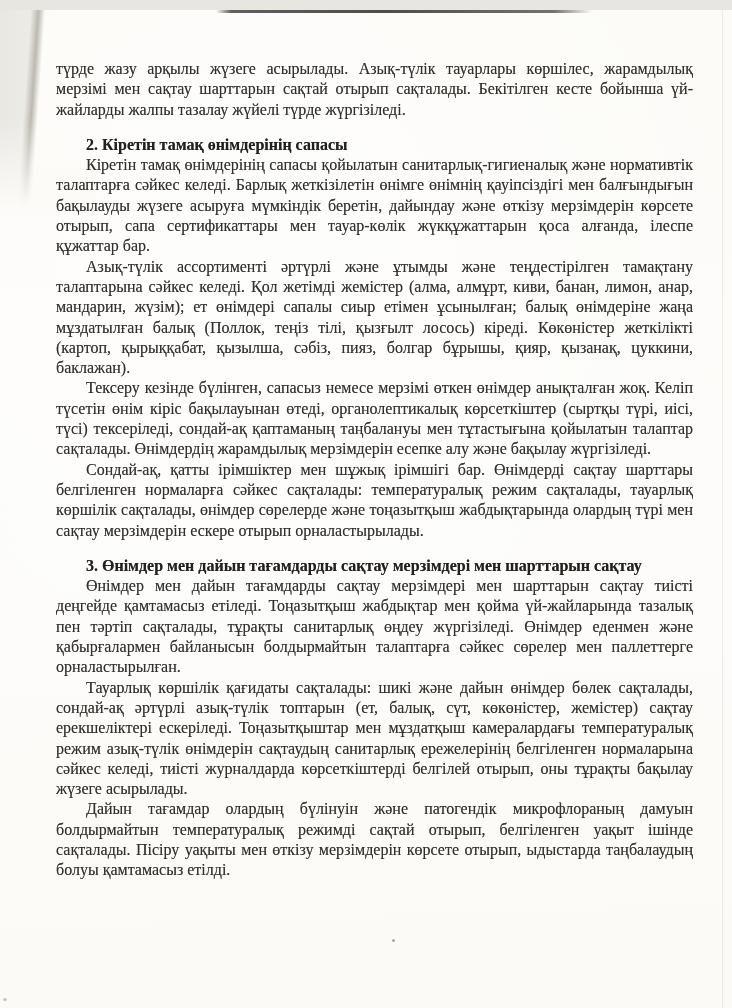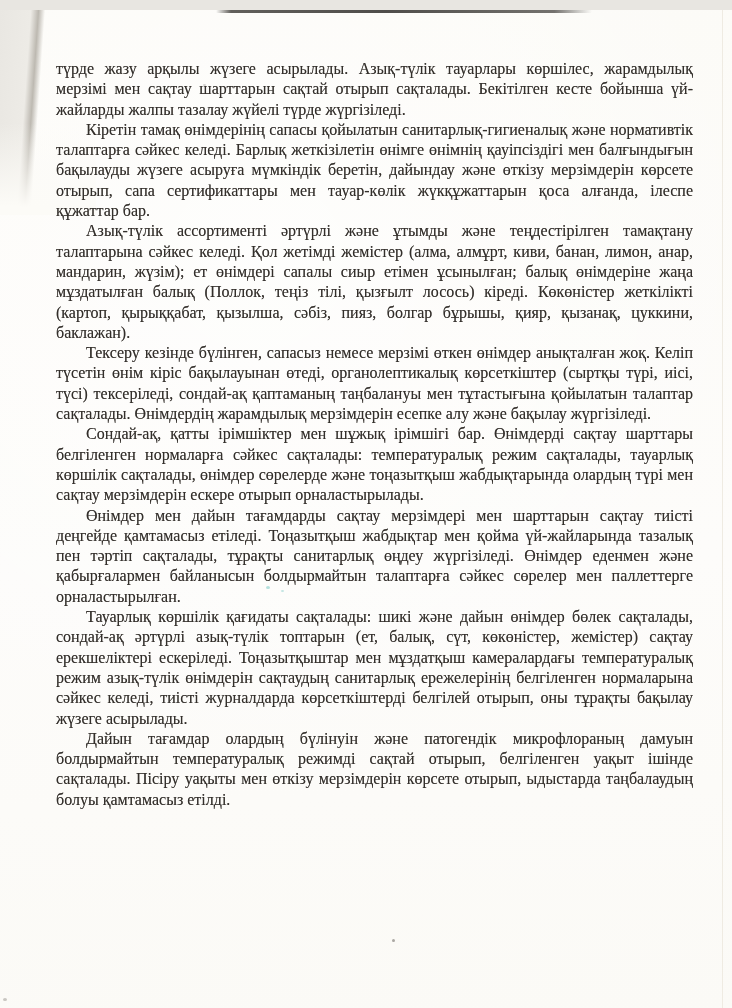--- a/index.html
+++ b/index.html
@@ -84,22 +84,24 @@
   <div class="scan-corner-fold"></div>
   <div class="scan-right-line"></div>
   <div class="speck speck-teal-1"></div>
   <div class="speck speck-teal-2"></div>
   <div class="speck speck-gray-1"></div>
   <div class="speck speck-gray-2"></div>
   <div class="speck speck-gray-3"></div>
 
   <div class="text-block">
     <p class="para no-indent">түрде жазу арқылы жүзеге асырылады. Азық-түлік тауарлары көршілес, жарамдылық мерзімі мен сақтау шарттарын сақтай отырып сақталады. Бекітілген кесте бойынша үй-жайларды жалпы тазалау жүйелі түрде жүргізіледі.</p>
+    <p class="heading">2. Кіретін тамақ өнімдерінің сапасы</p>
     <p class="para">Кіретін тамақ өнімдерінің сапасы қойылатын санитарлық-гигиеналық және нормативтік талаптарға сәйкес келеді. Барлық жеткізілетін өнімге өнімнің қауіпсіздігі мен балғындығын бақылауды жүзеге асыруға мүмкіндік беретін, дайындау және өткізу мерзімдерін көрсете отырып, сапа сертификаттары мен тауар-көлік жүкқұжаттарын қоса алғанда, ілеспе құжаттар бар.</p>
     <p class="para">Азық-түлік ассортименті әртүрлі және ұтымды және теңдестірілген тамақтану талаптарына сәйкес келеді. Қол жетімді жемістер (алма, алмұрт, киви, банан, лимон, анар, мандарин, жүзім); ет өнімдері сапалы сиыр етімен ұсынылған; балық өнімдеріне жаңа мұздатылған балық (Поллок, теңіз тілі, қызғылт лосось) кіреді. Көкөністер жеткілікті (картоп, қырыққабат, қызылша, сәбіз, пияз, болгар бұрышы, қияр, қызанақ, цуккини, баклажан).</p>
     <p class="para">Тексеру кезінде бүлінген, сапасыз немесе мерзімі өткен өнімдер анықталған жоқ. Келіп түсетін өнім кіріс бақылауынан өтеді, органолептикалық көрсеткіштер (сыртқы түрі, иісі, түсі) тексеріледі, сондай-ақ қаптаманың таңбалануы мен тұтастығына қойылатын талаптар сақталады. Өнімдердің жарамдылық мерзімдерін есепке алу және бақылау жүргізіледі.</p>
     <p class="para">Сондай-ақ, қатты ірімшіктер мен шұжық ірімшігі бар. Өнімдерді сақтау шарттары белгіленген нормаларға сәйкес сақталады: температуралық режим сақталады, тауарлық көршілік сақталады, өнімдер сөрелерде және тоңазытқыш жабдықтарында олардың түрі мен сақтау мерзімдерін ескере отырып орналастырылады.</p>
+    <p class="heading">3. Өнімдер мен дайын тағамдарды сақтау мерзімдері мен шарттарын сақтау</p>
     <p class="para">Өнімдер мен дайын тағамдарды сақтау мерзімдері мен шарттарын сақтау тиісті деңгейде қамтамасыз етіледі. Тоңазытқыш жабдықтар мен қойма үй-жайларында тазалық пен тәртіп сақталады, тұрақты санитарлық өңдеу жүргізіледі. Өнімдер еденмен және қабырғалармен байланысын болдырмайтын талаптарға сәйкес сөрелер мен паллеттерге орналастырылған.</p>
     <p class="para">Тауарлық көршілік қағидаты сақталады: шикі және дайын өнімдер бөлек сақталады, сондай-ақ әртүрлі азық-түлік топтарын (ет, балық, сүт, көкөністер, жемістер) сақтау ерекшеліктері ескеріледі. Тоңазытқыштар мен мұздатқыш камералардағы температуралық режим азық-түлік өнімдерін сақтаудың санитарлық ережелерінің белгіленген нормаларына сәйкес келеді, тиісті журналдарда көрсеткіштерді белгілей отырып, оны тұрақты бақылау жүзеге асырылады.</p>
     <p class="para">Дайын тағамдар олардың бүлінуін және патогендік микрофлораның дамуын болдырмайтын температуралық режимді сақтай отырып, белгіленген уақыт ішінде сақталады. Пісіру уақыты мен өткізу мерзімдерін көрсете отырып, ыдыстарда таңбалаудың болуы қамтамасыз етілді.</p>
   </div>
 
 </div>
 
 </body></html>

